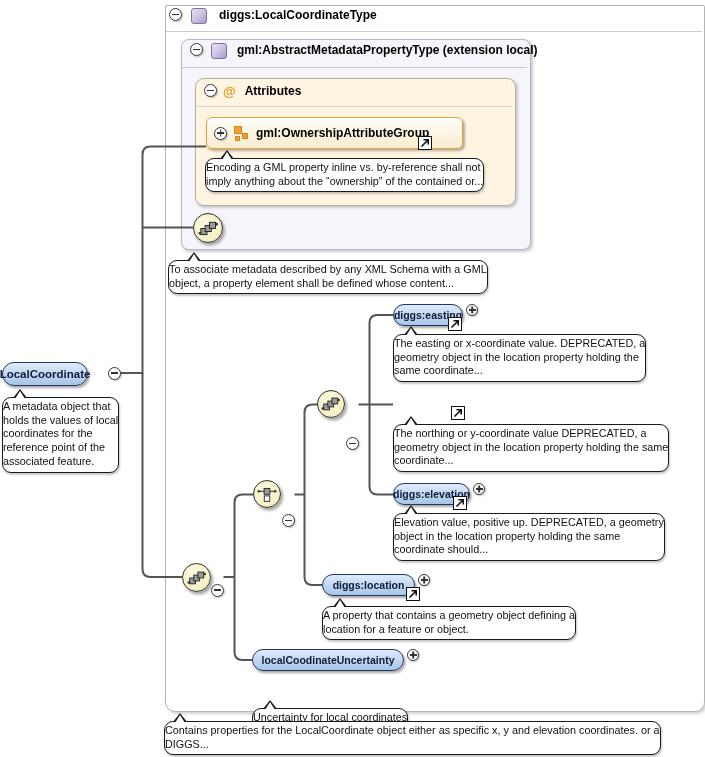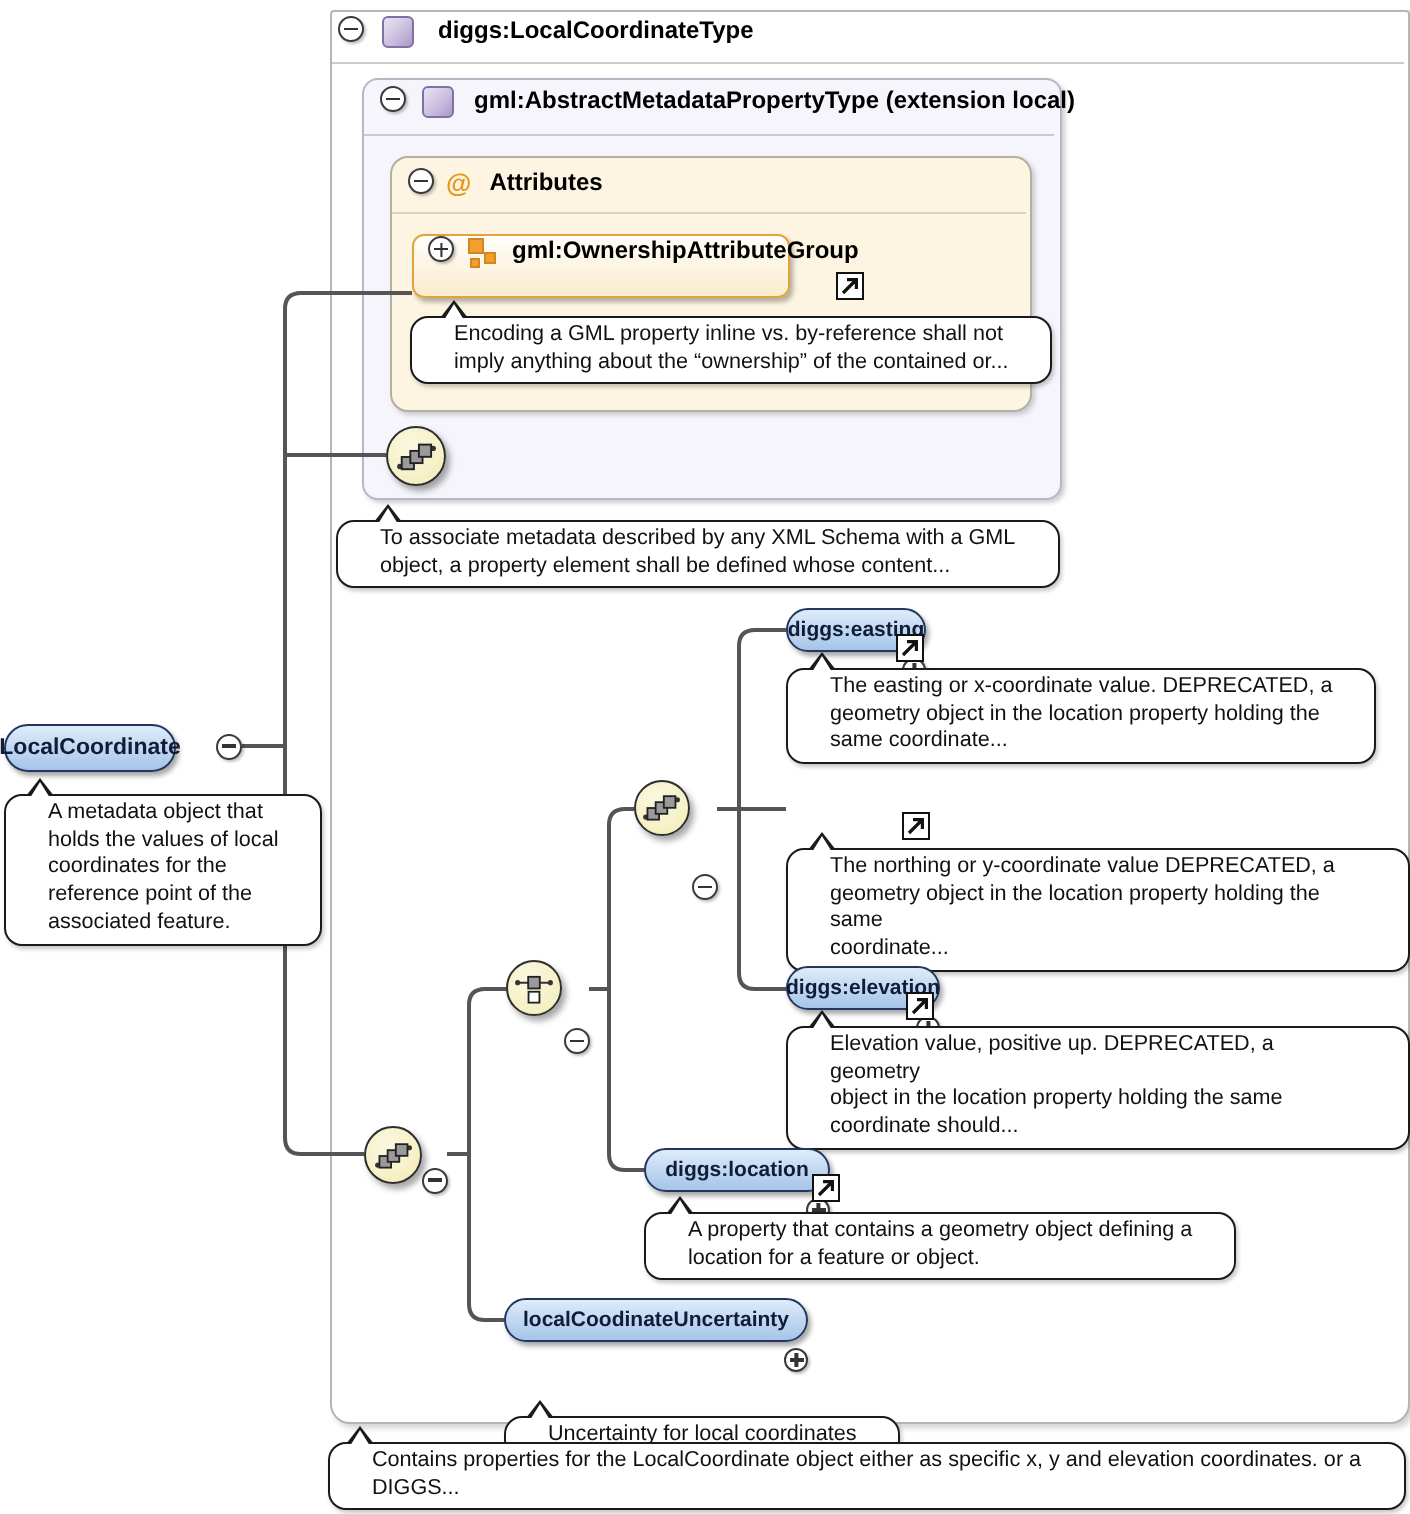--- a/index.html
+++ b/index.html
@@ -7,23 +7,23 @@
           font-family:"Liberation Sans",sans-serif;}
   .abs{position:absolute;}
   
   .outer-box{left:165px;top:5px;width:538px;height:705px;background:#fff;
     border:1.5px solid #b5b5b5;border-radius:2px 2px 10px 10px;
     box-shadow:2px 2px 3px rgba(0,0,0,0.18);z-index:1;}
   .inner-box{left:181px;top:39px;width:348px;height:209px;background:#f6f5fc;
     border:1.2px solid #b7b7c6;border-radius:8px;box-shadow:1.5px 1.5px 2.5px rgba(0,0,0,0.2);z-index:2;}
   .attr-box{left:195px;top:78px;width:319px;height:126px;background:#fdf5e1;
     border:1.2px solid #b3afa2;border-radius:9px;box-shadow:1.5px 1.5px 2.5px rgba(0,0,0,0.18);z-index:3;}
-  .oag-box{left:206px;top:117px;width:189px;height:32px;
+  .oag-box{left:206px;top:117px;width:257px;height:32px;
     background:linear-gradient(#fffef9,#faeccd);border:1.5px solid #e2a33c;border-radius:6px;
-    box-shadow:1.5px 2px 2.5px rgba(0,0,0,0.3);display:flex;
+    box-shadow:1.5px 2px 2.5px rgba(0,0,0,0.3);display:flex;align-items:center;
     padding-left:7px;gap:7px;box-sizing:border-box;z-index:4;}
   .sep{height:1px;background:#ccc;z-index:3;}
   
   .hdr{display:flex;z-index:4;}
   .hdr .t{font-size:12px;font-weight:bold;color:#000;white-space:nowrap;}
   
   .mini-circle{width:13px;height:13px;border:1.2px solid #3a3a3a;border-radius:50%;
     background:#fff;box-shadow:1px 1px 1.5px rgba(0,0,0,0.25);box-sizing:border-box;
     display:flex;align-items:center;justify-content:center;flex:0 0 auto;position:relative;}
   .mini-circle .h{width:7px;height:1.6px;background:#333;}
@@ -37,31 +37,31 @@
     background:radial-gradient(circle at 40% 35%,#fbf8e2,#f2ecb4);
     box-shadow:2px 2.5px 3px rgba(0,0,0,0.35);display:flex;align-items:center;justify-content:center;z-index:6;}
   .link-icon{width:14px;height:14px;background:#fff;border:1.6px solid #111;box-sizing:border-box;
     display:flex;align-items:center;justify-content:center;z-index:7;}
   .ag-icon{position:relative;width:15px;height:16px;flex:0 0 auto;}
   .ag-icon i{position:absolute;background:#f0a030;border:1px solid #d4881c;box-sizing:border-box;}
   .ag-icon .a{left:0;top:1px;width:8px;height:8px;}
   .ag-icon .b{left:8px;top:8px;width:6px;height:6px;}
   .ag-icon .c{left:1px;top:11px;width:5px;height:5px;}
   
-  .row{display:flex;align-items:flex-end;gap:3px;z-index:6;flex-direction:column;}
+  .row{display:flex;align-items:flex-start;gap:3px;z-index:6;}
   .pill{height:22px;box-sizing:border-box;border:1.4px solid #25355e;border-radius:11px;
     background:linear-gradient(#ddecfa,#bcd4ef 60%,#a5c5e8);
     box-shadow:1.5px 2px 2.5px rgba(0,0,0,0.35);
     display:flex;align-items:center;justify-content:center;
     font-size:10.5px;font-weight:bold;color:#101c38;white-space:nowrap;}
   .pill.big{height:24px;border-radius:12px;font-size:11.5px;}
   
   .tip{background:#fff;border:1.1px solid #1a1a1a;border-radius:9px;
     box-shadow:1px 1.5px 2px rgba(0,0,0,0.22);
-    padding:2px 21px 3px;font-size:10.8px;line-height:1.27;color:#111;
+    padding:2px 0 3px;font-size:10.8px;line-height:1.27;color:#111;
     white-space:pre-line;z-index:6;--tail:12px;}
   .tip::before{content:"";position:absolute;top:-9px;left:var(--tail);width:0;height:0;
     border-left:7px solid transparent;border-right:7px solid transparent;border-bottom:9px solid #1a1a1a;}
   .tip::after{content:"";position:absolute;top:-7px;left:calc(var(--tail) + 1.5px);width:0;height:0;
     border-left:5.5px solid transparent;border-right:5.5px solid transparent;border-bottom:8px solid #fff;}
   svg.wires{left:0;top:0;z-index:5;pointer-events:none;}
 </style>
 </head>
 <body>
 

